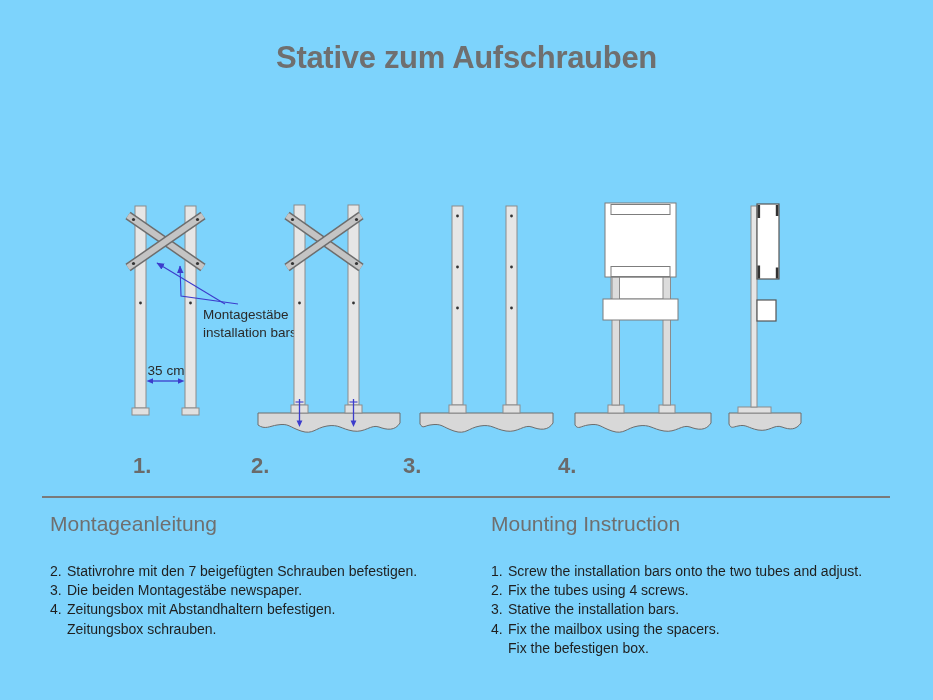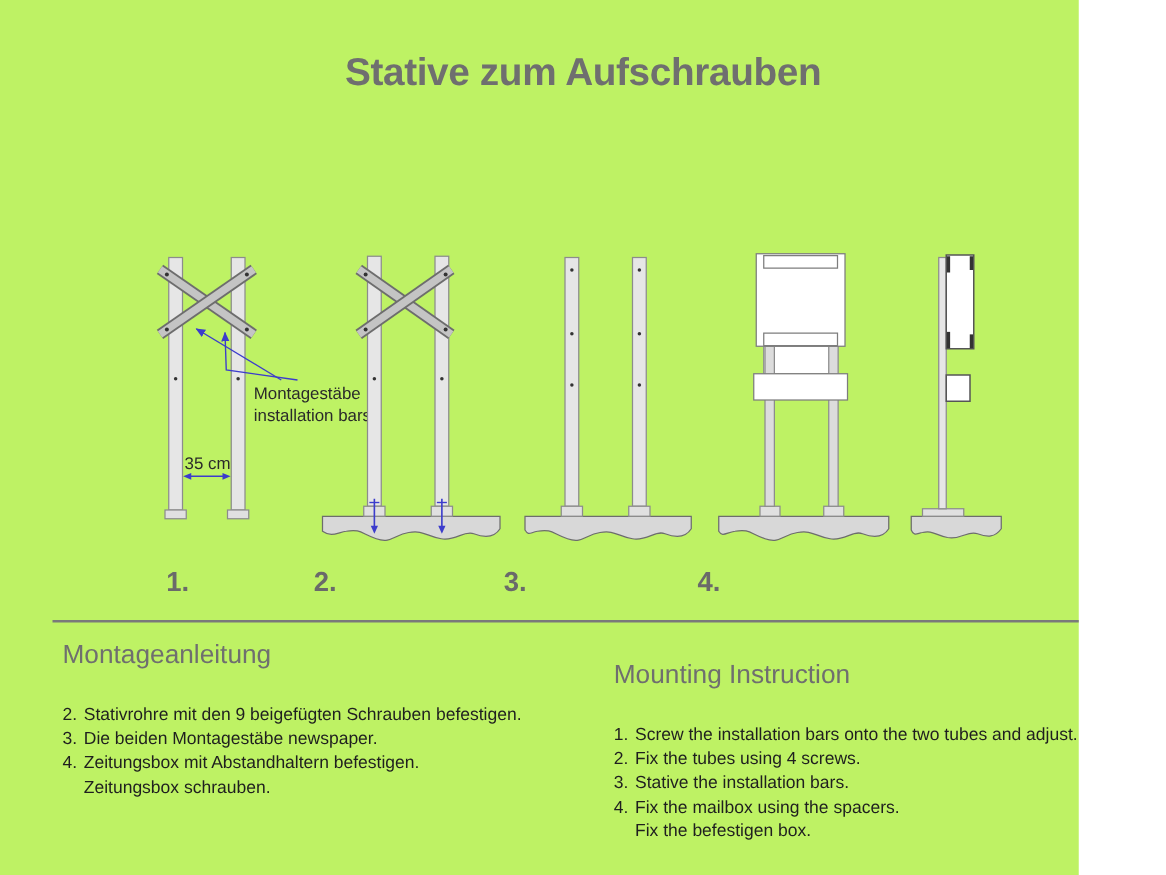--- a/index.html
+++ b/index.html
@@ -1,19 +1,19 @@
 <!DOCTYPE html>
 <html><head>
 <meta charset="utf-8">
 <style>
   html,body{margin:0;padding:0;background:#ffffff;}
   .page{
     position:relative;
-    width:863px;height:700px;
-    background:#bef264;
+    width:933px;height:700px;
+    background:#7dd3fc;
     font-family:"Liberation Sans", sans-serif;
     overflow:hidden;
   }
   .page-title{
     position:absolute;left:0;top:40px;width:933px;
     text-align:center;
     font-size:31px;font-weight:bold;letter-spacing:-0.3px;
     color:#6f6f6f;
   }
   svg.diagram{position:absolute;left:0;top:0;}
@@ -24,21 +24,21 @@
   .fig-num.n1{left:133px;}
   .fig-num.n2{left:251px;}
   .fig-num.n3{left:403px;}
   .fig-num.n4{left:558px;}
   .divider{
     position:absolute;left:42px;top:496px;width:848px;height:2px;
     background:#7a7a7a;
   }
   .col{position:absolute;top:512px;width:430px;}
   .col.de{left:50px;}
-  .col.en{left:491px;margin-top:16px;}
+  .col.en{left:491px;}
   .col h2{
     margin:0 0 26px 0;
     font-size:21px;font-weight:normal;color:#6f6f6f;
   }
   .steps{font-size:14px;line-height:19.2px;color:#1f1f1f;}
   .step{white-space:nowrap;}
   .step .num{display:inline-block;width:17px;}
 </style>
 </head>
 <body>
@@ -168,21 +168,21 @@
   <div class="fig-num n1">1.</div>
   <div class="fig-num n2">2.</div>
   <div class="fig-num n3">3.</div>
   <div class="fig-num n4">4.</div>
 
   <div class="divider"></div>
 
   <div class="col de">
     <h2>Montageanleitung</h2>
     <div class="steps">
-      <div class="step"><span class="num">2.</span><span>Stativrohre mit den 9 beigefügten Schrauben befestigen.</span></div>
+      <div class="step"><span class="num">2.</span><span>Stativrohre mit den 7 beigefügten Schrauben befestigen.</span></div>
       <div class="step"><span class="num">3.</span><span>Die beiden Montagestäbe newspaper.</span></div>
       <div class="step"><span class="num">4.</span><span>Zeitungsbox mit Abstandhaltern befestigen.</span></div>
       <div class="step"><span class="num"></span><span>Zeitungsbox schrauben.</span></div>
     </div>
   </div>
 
   <div class="col en">
     <h2>Mounting Instruction</h2>
     <div class="steps">
       <div class="step"><span class="num">1.</span><span>Screw the installation bars onto the two tubes and adjust.</span></div>

